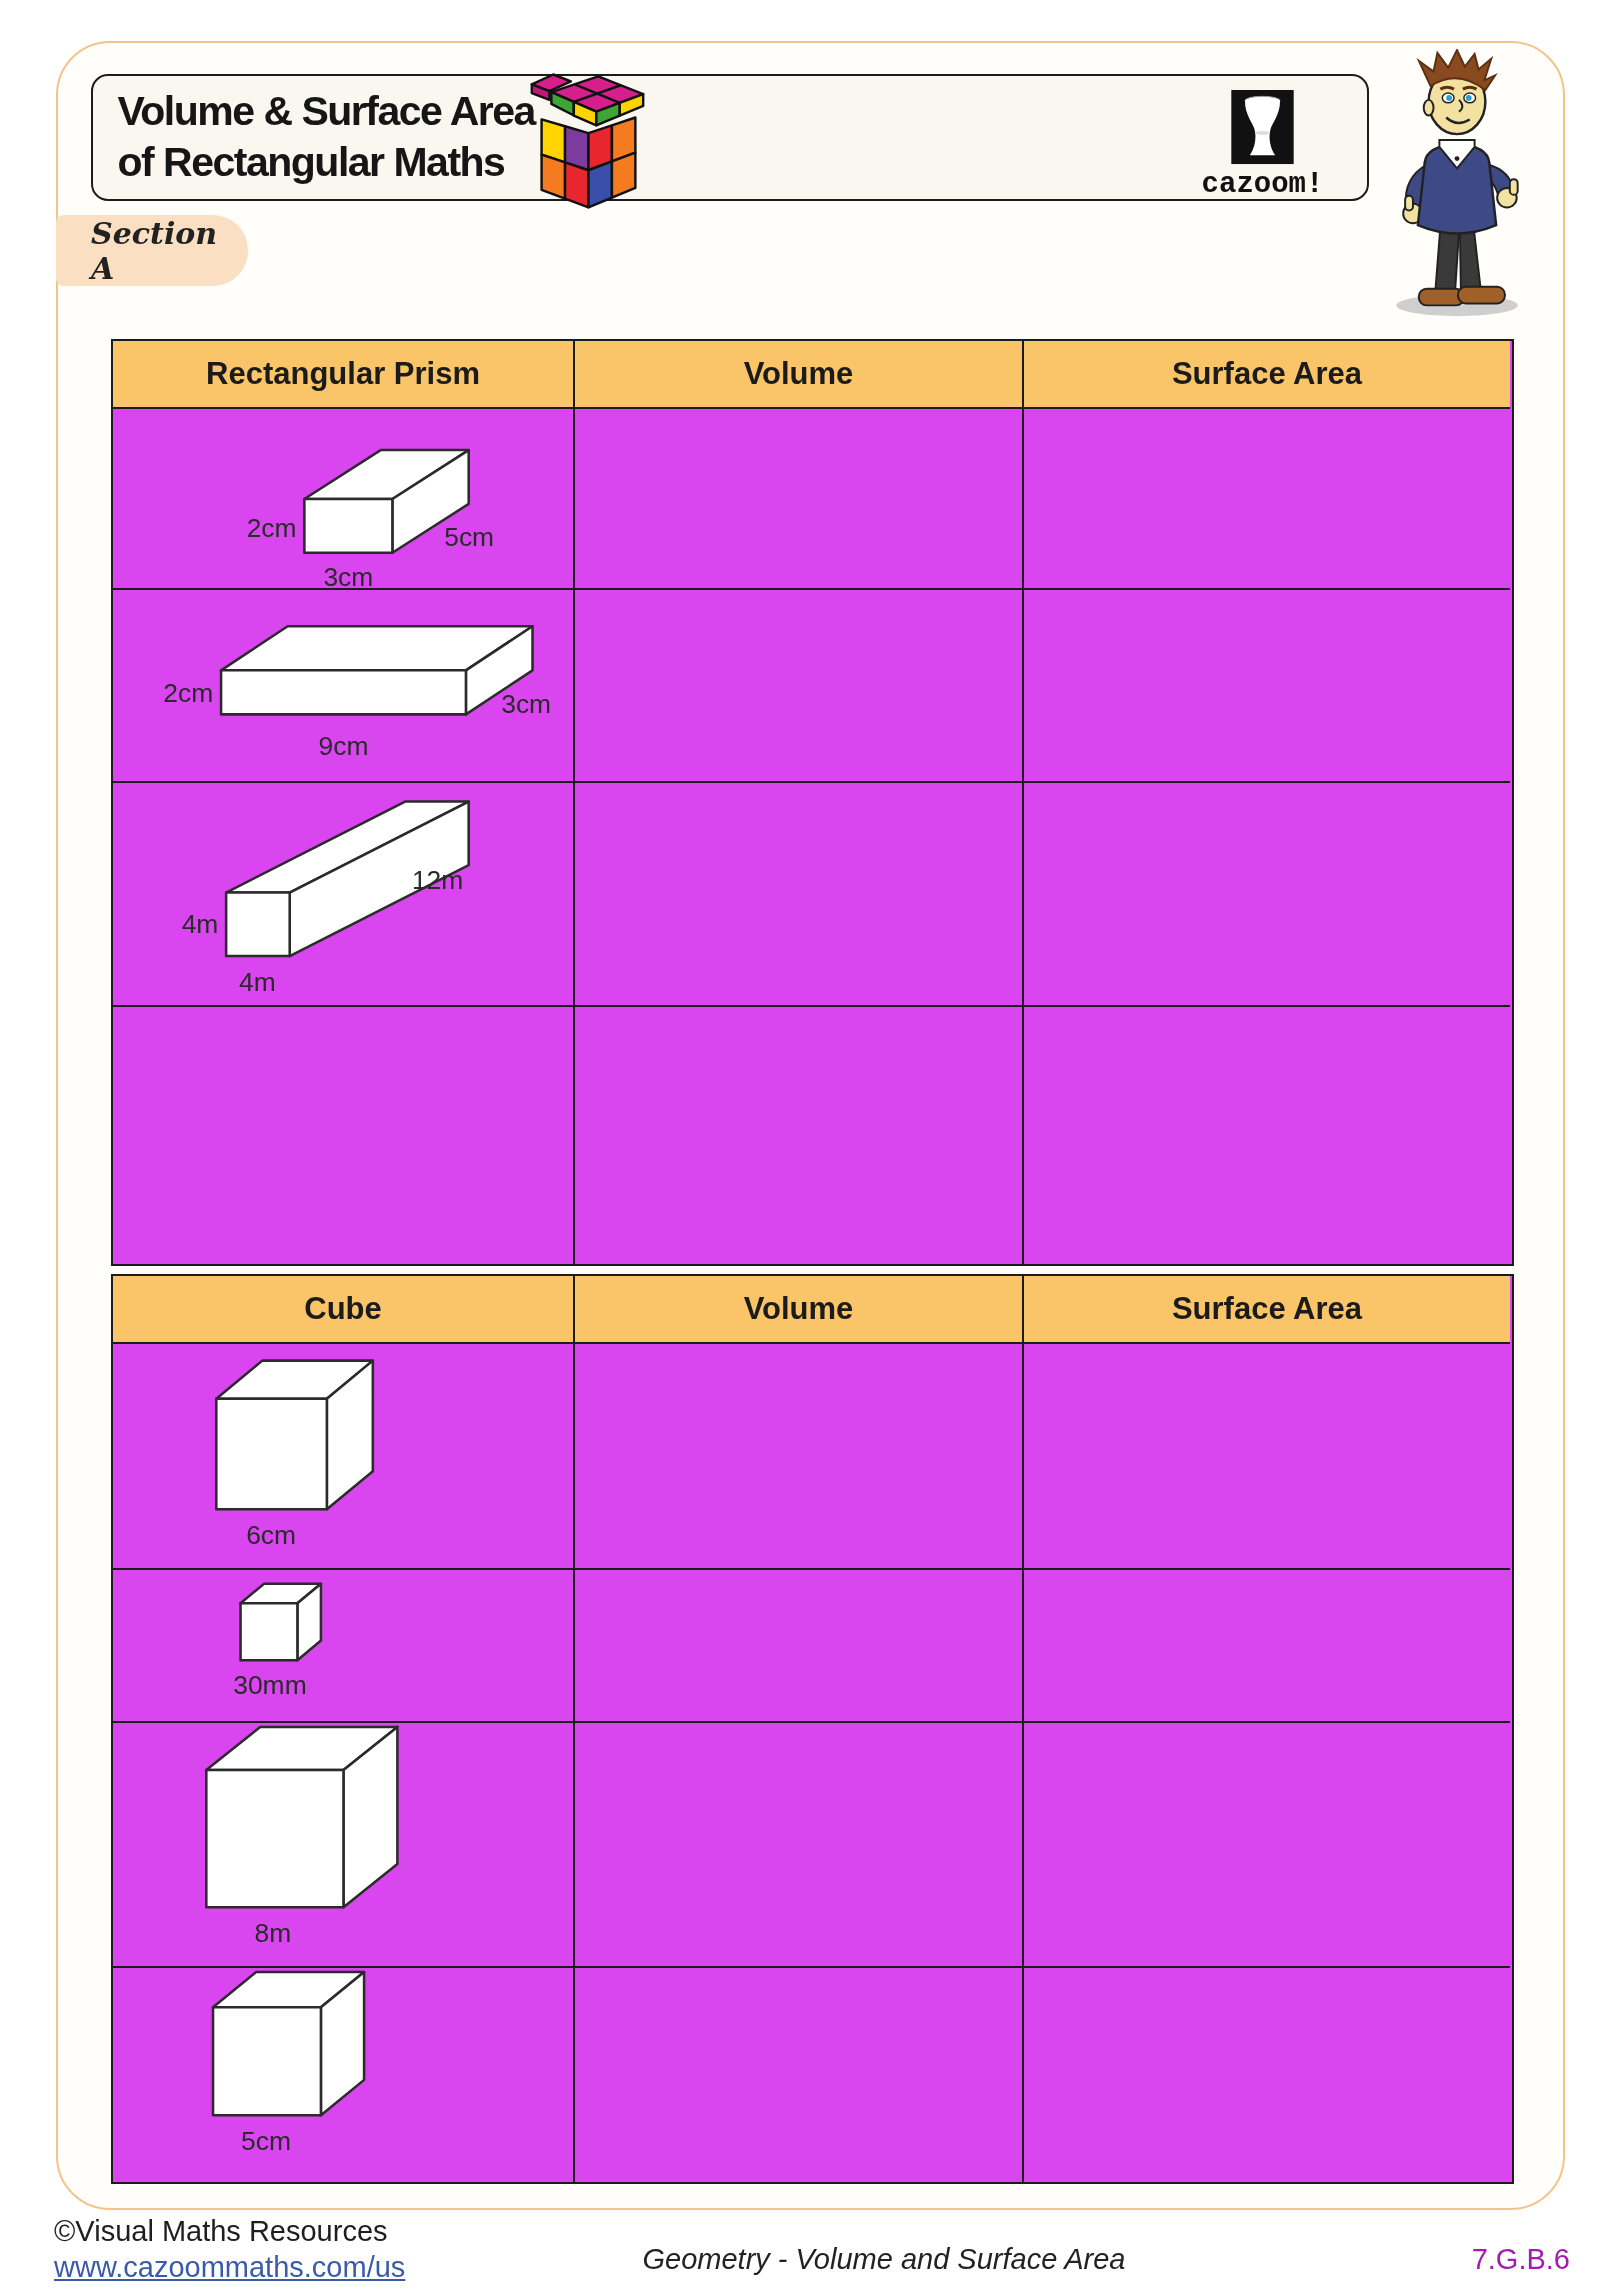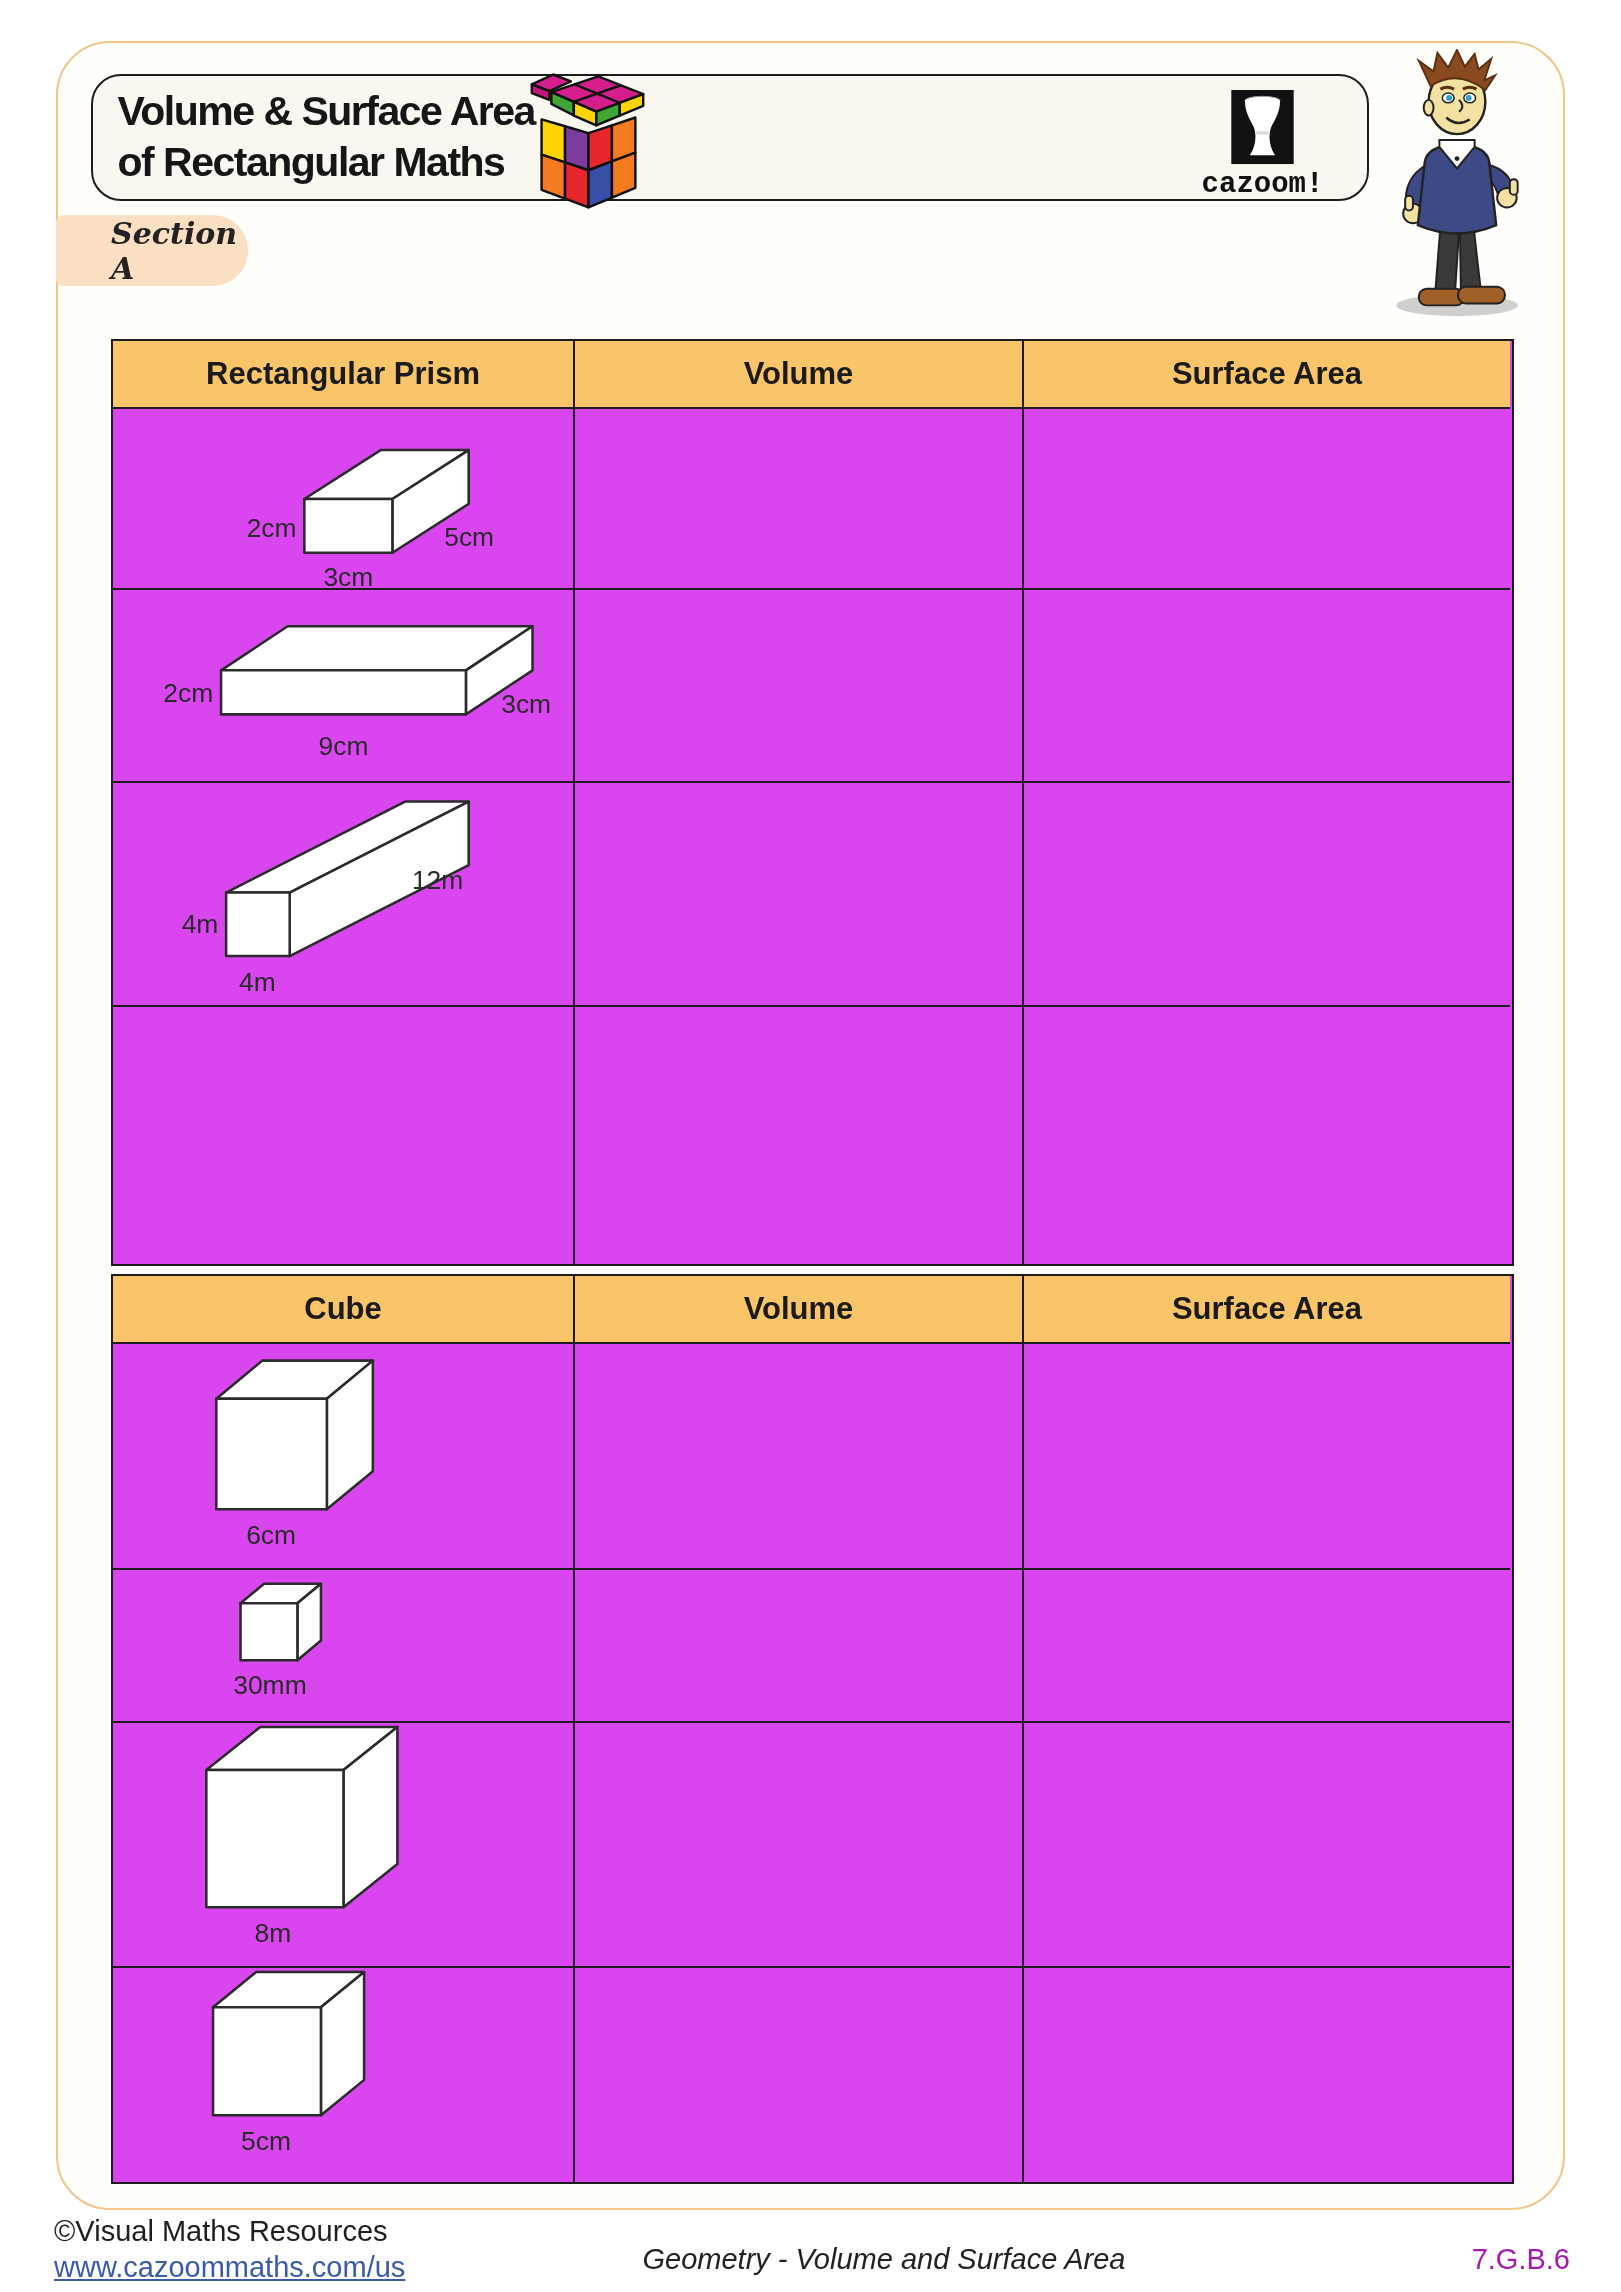--- a/index.html
+++ b/index.html
@@ -2,32 +2,32 @@
 <html><head>
 <meta charset="utf-8">
 <style>
   * { margin:0; padding:0; box-sizing:border-box; }
   body { width:1621px; height:2293px; background:#ffffff; position:relative;
          font-family:"Liberation Sans", sans-serif; color:#1e1e1e; }
   .page-border { position:absolute; left:56px; top:41px; width:1509px; height:2169px;
                  border:2.9px solid #F2C488; border-radius:54px; background:#fffefb; }
   
   .header-box { position:absolute; left:91px; top:74px; width:1278px; height:127px;
-                background:#F9F7EF; border:2.9px solid #1c1c1c; border-radius:30px; }
+                background:#F9F7EF; border:2.9px solid #1c1c1c; border-radius:17px; }
   .page-title { position:absolute; left:24.5px; top:9.8px; font-size:41px; line-height:51px;
                 font-weight:bold; letter-spacing:-1.5px; color:#161616; }
   .rubiks { position:absolute; left:431px; top:-13.7px; }
   .cazoom-logo { position:absolute; right:41px; top:13.7px; width:127px; text-align:center; }
   .cazoom-word { font-family:Liberation Mono, monospace; font-weight:bold; font-size:29px;
                  letter-spacing:0px; color:#111; margin-top:-2px; }
   .mascot { position:absolute; left:1364px; top:49px; }
   
   .section-pill { position:absolute; left:56px; top:215px; width:192px; height:71px;
                   background:#FBDFC2; border-radius:7.8px 35px 35px 7.8px; display:flex;
-                  align-items:center; padding-left:55px; }
+                  align-items:center; padding-left:35px; }
   .section-pill span { font-family:"DejaVu Serif", serif; font-style:italic; font-weight:bold;
                        font-size:30px; color:#222; }
   
   .wtable { position:absolute; left:111px; width:1403px; display:grid;
             grid-template-columns:462px 449px 486px; border:2.9px solid #1c1c1c; background:#d946ef; }
   .t1 { top:339px; grid-template-rows:68px 181px 193px 224px 257px; }
   .t2 { top:1274px; grid-template-rows:68px 226px 153px 245px 214px; }
   .cell { border-right:2px solid #1c1c1c; border-bottom:2px solid #1c1c1c; position:relative; }
   .cell:nth-child(3n) { border-right:none; }
   .wtable .row-last { border-bottom:none; }

